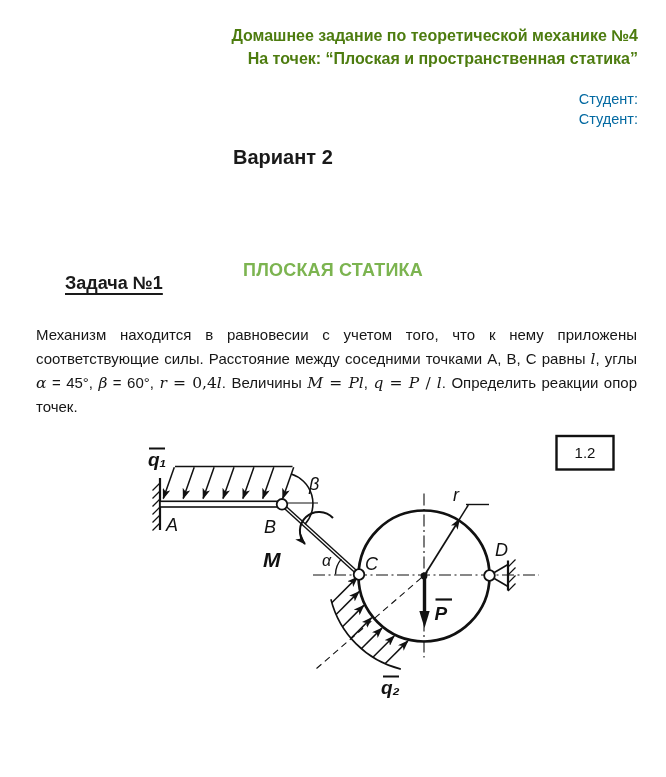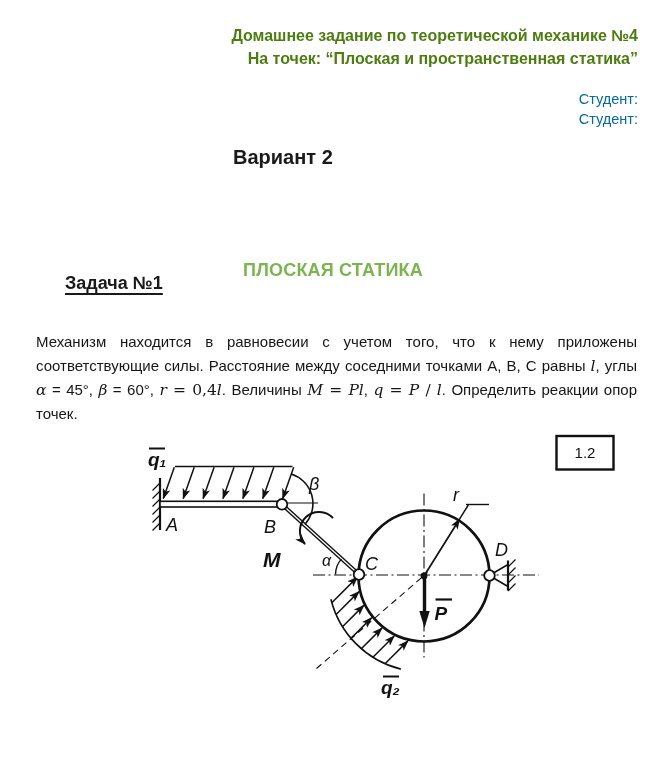--- a/index.html
+++ b/index.html
@@ -18,21 +18,21 @@
   .variant { position:absolute; top:146px; left:233px; font-weight:bold; font-size:20px; }
   .section-title {
     position:absolute; top:228px; left:0; width:100%; text-align:center;
     font-weight:bold; font-size:18px; color:#7CB450; letter-spacing:0.2px;
   }
   .task-heading {
     position:absolute; top:273px; left:33px; font-weight:bold; font-size:18px;
     text-decoration:underline; text-decoration-thickness:1.8px; text-underline-offset:4px;margin-left:32px;
   }
   .problem-text {
-    position:absolute; top:315px; left:36px; width:601px;
+    position:absolute; top:308px; left:36px; width:601px;
     font-size:15px; line-height:24px; text-align:justify; color:#161616;
   }
   .seg-n { font-family:"Liberation Sans", sans-serif; }
   .seg-i { font-family:"DejaVu Serif", serif; font-style:italic; font-size:15.5px; }
   .seg-s { font-family:"DejaVu Serif", serif; font-size:15.5px; }
   svg.figure { position:absolute; left:0; top:415px; }
   .ln  { stroke:#111; fill:none; }
   .flbl   { font-family:"Liberation Sans", sans-serif; font-style:italic; font-size:18px; fill:#111; }
   .flbl-sm{ font-family:"Liberation Sans", sans-serif; font-style:italic; font-size:16px; fill:#111; }
   .flbl-b { font-family:"Liberation Sans", sans-serif; font-style:italic; font-weight:bold; font-size:19px; fill:#111; }

